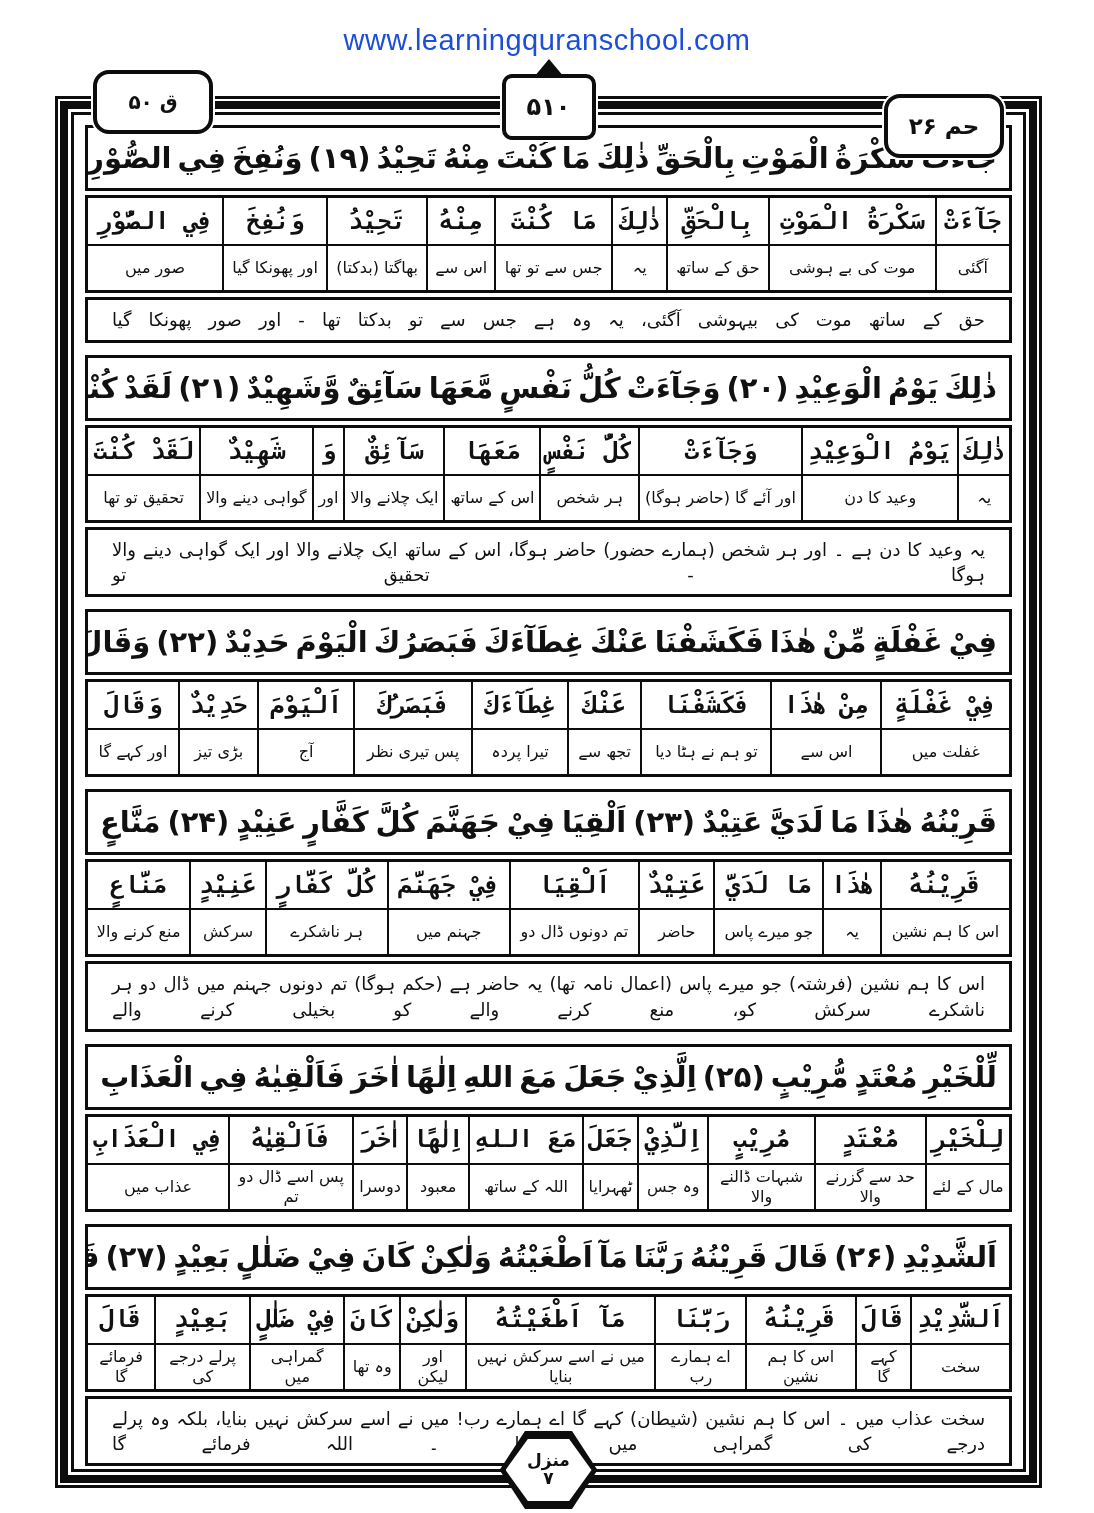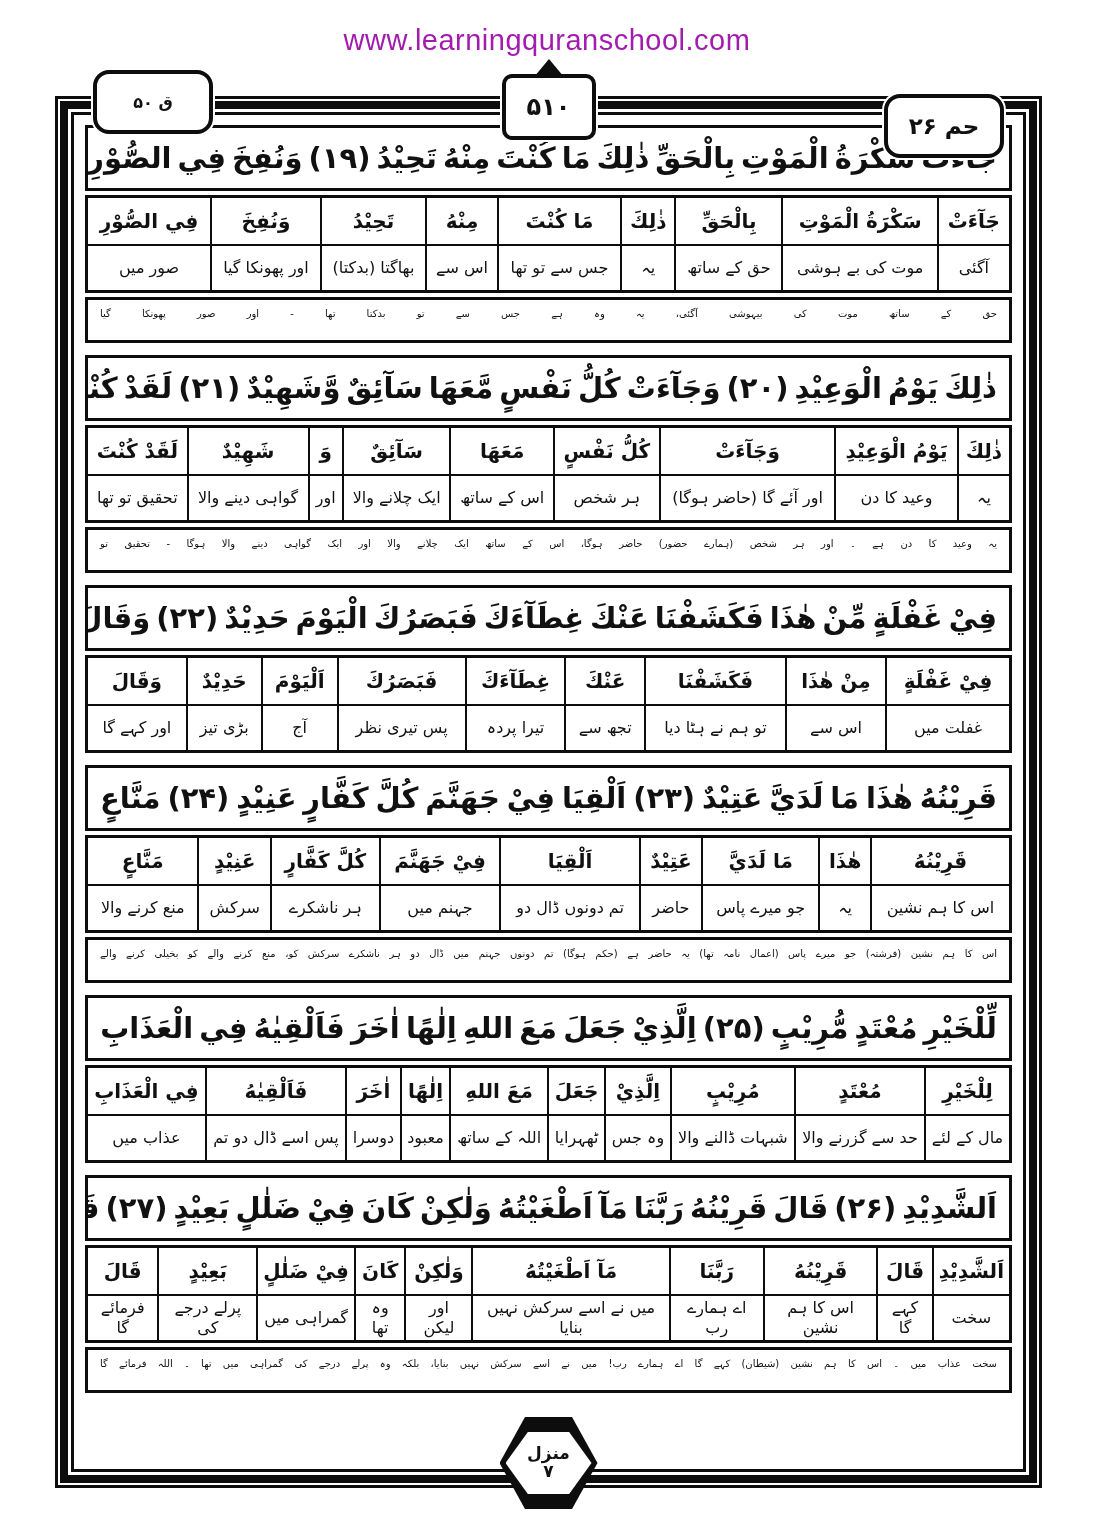--- a/index.html
+++ b/index.html
@@ -1,59 +1,59 @@
 <!DOCTYPE html>
 <html><head>
 <meta charset="utf-8">
 <style>
   html,body{margin:0;padding:0;background:#e8e8e8;}
   body{width:1094px;height:1513px;position:relative;overflow:hidden;
        font-family:"DejaVu Sans",sans-serif;color:#111;}
   .page{position:absolute;inset:0;background:#ffffff;}
 
   .site-url{position:absolute;top:24px;left:0;right:0;text-align:center;
-            font-family:"Liberation Sans",sans-serif;font-size:29px;color:#a21caf;
+            font-family:"Liberation Sans",sans-serif;font-size:29px;color:#1d4ed8;
             letter-spacing:.5px;}
 
   
   .frame-wrap{position:absolute;left:55px;right:52px;top:96px;bottom:25px;}
   .f1{border:3px solid #0d0d0d;padding:2px;height:100%;box-sizing:border-box;}
   .f2{border:8px solid #0d0d0d;padding:3px;height:100%;box-sizing:border-box;}
   .f3{border:3px solid #0d0d0d;padding:10px 11px;height:100%;box-sizing:border-box;overflow:hidden;}
 
   
   .badge{position:absolute;background:#fff;border:4px solid #0d0d0d;border-radius:16px;
          display:flex;align-items:center;justify-content:center;font-weight:bold;z-index:5;
          box-shadow:0 0 0 2px #fff;}
-  .badge-left{left:38px;top:-26px;width:112px;height:56px;font-size:16px;}
+  .badge-left{left:38px;top:-26px;width:112px;height:56px;font-size:20px;}
   .badge-right{right:38px;top:-26px;width:112px;height:56px;font-size:23px;margin-top:24px;}
   .badge-center{left:50%;transform:translateX(-50%);top:-22px;width:86px;height:58px;
                 font-size:24px;border-radius:10px;}
   .badge-center::before{content:"";position:absolute;top:-19px;left:50%;margin-left:-15px;
                 border-left:15px solid transparent;border-right:15px solid transparent;
                 border-bottom:18px solid #0d0d0d;}
-  .hex{position:absolute;left:50%;transform:translateX(-50%);bottom:-21px;width:98px;height:92px;
+  .hex{position:absolute;left:50%;transform:translateX(-50%);bottom:-21px;width:98px;height:78px;
        clip-path:polygon(26% 0,74% 0,100% 50%,74% 100%,26% 100%,0 50%);
        background:#0d0d0d;display:flex;align-items:center;justify-content:center;z-index:6;}
   .hex-inner{width:86px;height:62px;clip-path:polygon(26% 0,74% 0,100% 50%,74% 100%,26% 100%,0 50%);
        background:#fff;display:flex;flex-direction:column;align-items:center;justify-content:center;
        font-weight:bold;font-size:17px;line-height:1.05;}
 
   
   .block{margin-bottom:12px;}
   .verse{border:3px solid #0d0d0d;height:56px;padding:2px 12px;margin-bottom:4px;
          display:flex;justify-content:space-between;align-items:center;gap:6px;
          font-size:29px;font-weight:bold;direction:rtl;white-space:nowrap;overflow:hidden;}
   .verse span{flex:0 0 auto;}
   .wtable{width:100%;border-collapse:collapse;direction:rtl;border:3px solid #0d0d0d;}
   .wtable td{border:2px solid #0d0d0d;text-align:center;vertical-align:middle;padding:2px 5px;}
-  .wtable tr.ar td{font-size:20px;font-weight:bold;height:42px;white-space:nowrap;}
+  .wtable tr.ar td{font-size:24px;font-weight:bold;height:42px;white-space:nowrap;font-family:Liberation Mono, monospace;}
   .wtable tr.ur td{font-size:16px;height:40px;line-height:1.25;}
-  .translation{border:3px solid #0d0d0d;margin-top:4px;padding:7px 12px;min-height:26px;
-         font-size:10px;direction:rtl;text-align:justify;text-align-last:justify;line-height:1.4;}
+  .translation{border:3px solid #0d0d0d;margin-top:4px;padding:7px 24px;min-height:26px;
+         font-size:18px;direction:rtl;text-align:justify;text-align-last:justify;line-height:1.4;}
 </style>
 </head>
 <body>
 
 <div class="page">
 
   <div class="site-url">www.learningquranschool.com</div>
 
   <div class="frame-wrap">
 

